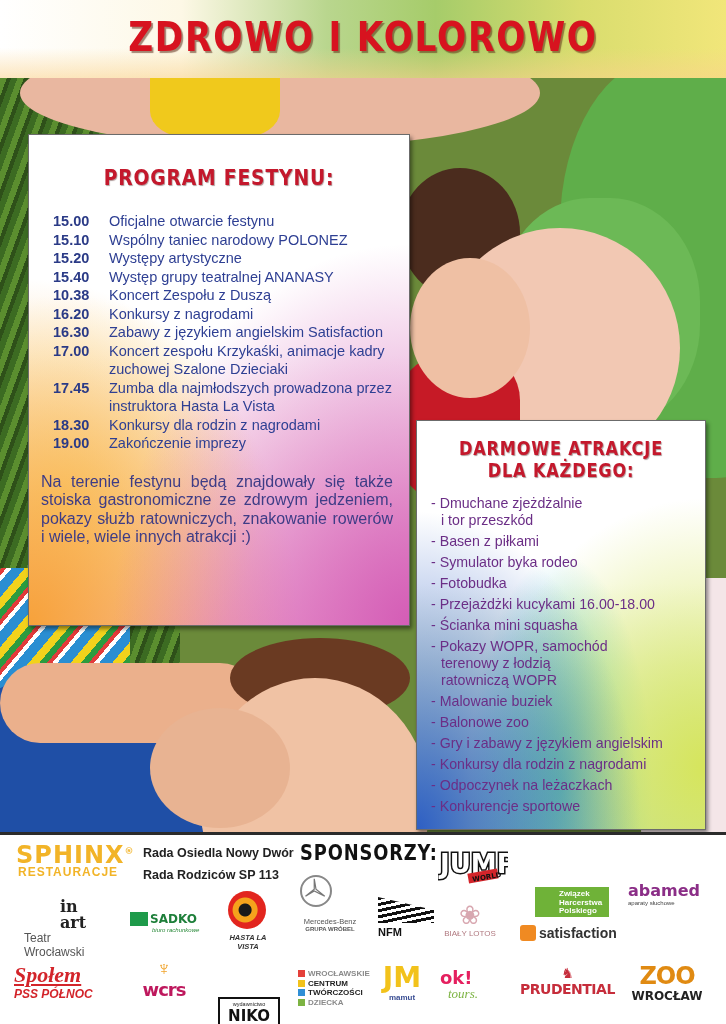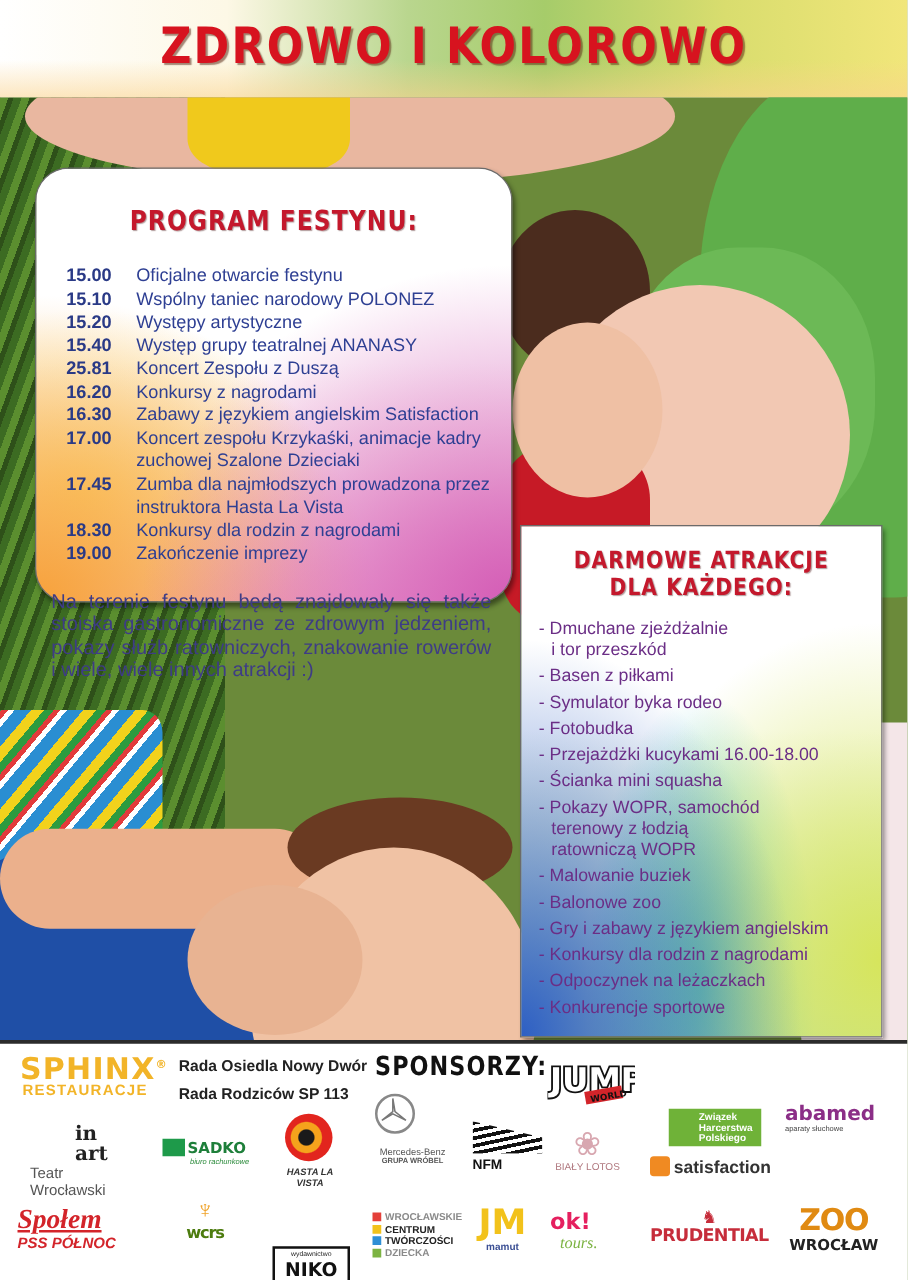--- a/index.html
+++ b/index.html
@@ -46,27 +46,26 @@
   .face-b { left: 200px; top: 600px; width: 230px; height: 250px; background: #f0c2a4; }
   .hair-b { left: 230px; top: 560px; width: 180px; height: 80px; background: #6a3a22; }
   .hand-b { left: 150px; top: 630px; width: 140px; height: 120px; background: #e8b392; }
   .cheek-r { left: 640px; top: 500px; width: 140px; height: 330px; background: #f4e6e8; border-radius: 30%; }
 
   
   .panel {
     position: absolute; border: 1px solid #6b6b6b; box-shadow: 2px 3px 4px rgba(0,0,0,0.45);
   }
   .program {
-    left: 28px; top: 134px; width: 382px; height: 348px;
+    left: 28px; top: 134px; width: 382px; height: 492px;
     background:
       radial-gradient(ellipse at 100% 100%, #d45db6 0%, rgba(212,93,182,0) 55%),
       radial-gradient(ellipse at 0% 100%, #f7a23a 0%, rgba(247,162,58,0) 50%),
       radial-gradient(ellipse at 10% 75%, #fde28a 0%, rgba(253,226,138,0) 40%),
       linear-gradient(180deg, #ffffff 0%, #ffffff 45%, #fbe8ef 70%, #f3b8d8 100%);
-    border-radius: 27px;
   }
   .panel-title {
     font-family: "DejaVu Sans", sans-serif; font-weight: bold; color: #c4182c;
     text-align: center; text-shadow: 1px 1px 1px rgba(80,30,30,0.45);
     transform: scaleX(0.85); letter-spacing: 1px;
   }
   .program .panel-title { margin-top: 30px; font-size: 22px; }
   .sched { margin: 22px 0 0 24px; }
   .sched-row { display: flex; font-size: 14.5px; line-height: 18.5px; color: #2e3f93; }
   .sched-time { width: 56px; font-weight: bold; color: #2a3a86; flex: none; }
@@ -129,21 +128,21 @@
   .abamed-sub { font-size: 6px; color: #444; display: block; }
   .lalek { left: 626px; top: 76px; text-align: center; width: 80px; }
   .lalek-sub { font-size: 5.5px; color: #555; letter-spacing: 2px; }
   .lalek-t { font-family: "Liberation Serif", serif; font-weight: bold; font-size: 13px; color: #222; }
 
   .spolem { left: 14px; top: 128px; width: 100px; }
   .spolem-t { font-family: "Liberation Serif", serif; font-style: italic; font-weight: bold; font-size: 22px; color: #d3242a; text-decoration: underline; line-height: 24px; }
   .spolem-sub { font-size: 12px; font-weight: bold; font-style: italic; color: #d3242a; }
   .wcrs { left: 132px; top: 122px; width: 64px; text-align: center; }
   .wcrs-ic { font-size: 20px; color: #f0a32a; line-height: 22px; }
-  .wcrs-t { font-family: "DejaVu Sans", sans-serif; font-weight: bold; font-size: 13px; color: #4d7c0f; letter-spacing: -1px; }
+  .wcrs-t { font-family: "DejaVu Sans", sans-serif; font-weight: bold; font-size: 18px; color: #be185d; letter-spacing: -1px; }
   .niko { left: 218px; top: 132px; width: 62px; height: 40px; border: 2px solid #111; text-align: center; padding-top: 2px; margin-top: 30px; }
   .niko-sub { font-size: 5.5px; color: #222; }
   .niko-t { font-family: "DejaVu Sans", sans-serif; font-weight: bold; font-size: 15px; color: #111; }
   .wctd { left: 298px; top: 134px; font-size: 8px; font-weight: bold; line-height: 9.5px; }
   .wctd div { display: flex; align-items: center; }
   .wctd i { display: inline-block; width: 7px; height: 7px; margin-right: 3px; }
   .mamut { left: 378px; top: 128px; width: 48px; text-align: center; }
   .mamut-ic { font-family: "DejaVu Sans", sans-serif; font-weight: bold; font-size: 28px; color: #f2c21b; line-height: 30px; }
   .mamut-t { font-size: 8px; font-weight: bold; color: #3b4f94; }
   .oktours { left: 440px; top: 132px; }
@@ -195,21 +194,21 @@
       </div>
     <div class="sched-row">
         <span class="sched-time">15.20</span>
         <span class="sched-ev">Występy artystyczne</span>
       </div>
     <div class="sched-row">
         <span class="sched-time">15.40</span>
         <span class="sched-ev">Występ grupy teatralnej ANANASY</span>
       </div>
     <div class="sched-row">
-        <span class="sched-time">25.81</span>
+        <span class="sched-time">10.38</span>
         <span class="sched-ev">Koncert Zespołu z Duszą</span>
       </div>
     <div class="sched-row">
         <span class="sched-time">16.20</span>
         <span class="sched-ev">Konkursy z nagrodami</span>
       </div>
     <div class="sched-row">
         <span class="sched-time">16.30</span>
         <span class="sched-ev">Zabawy z językiem angielskim Satisfaction</span>
       </div>

